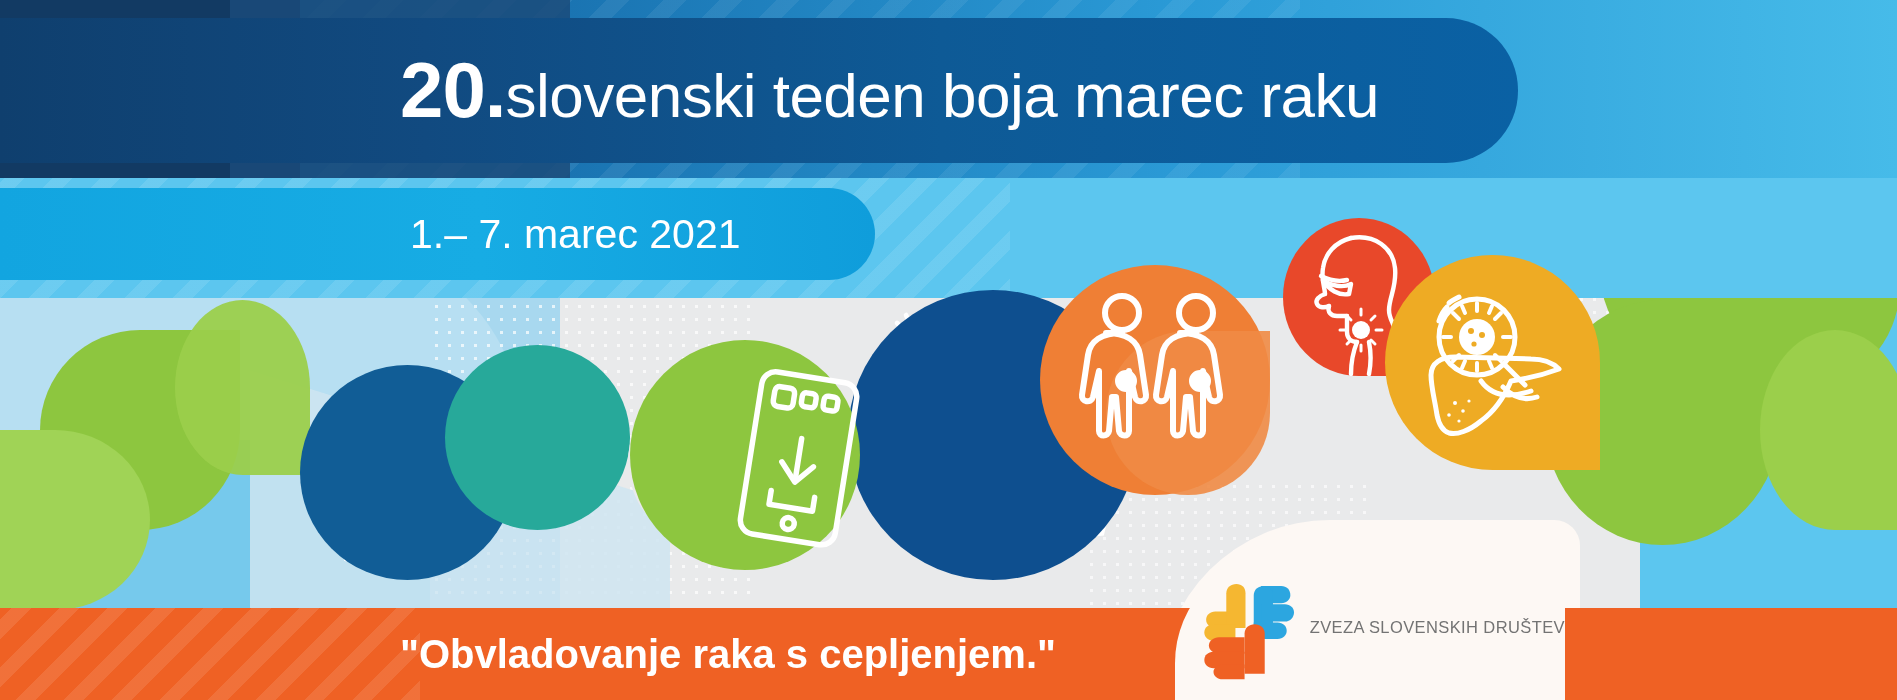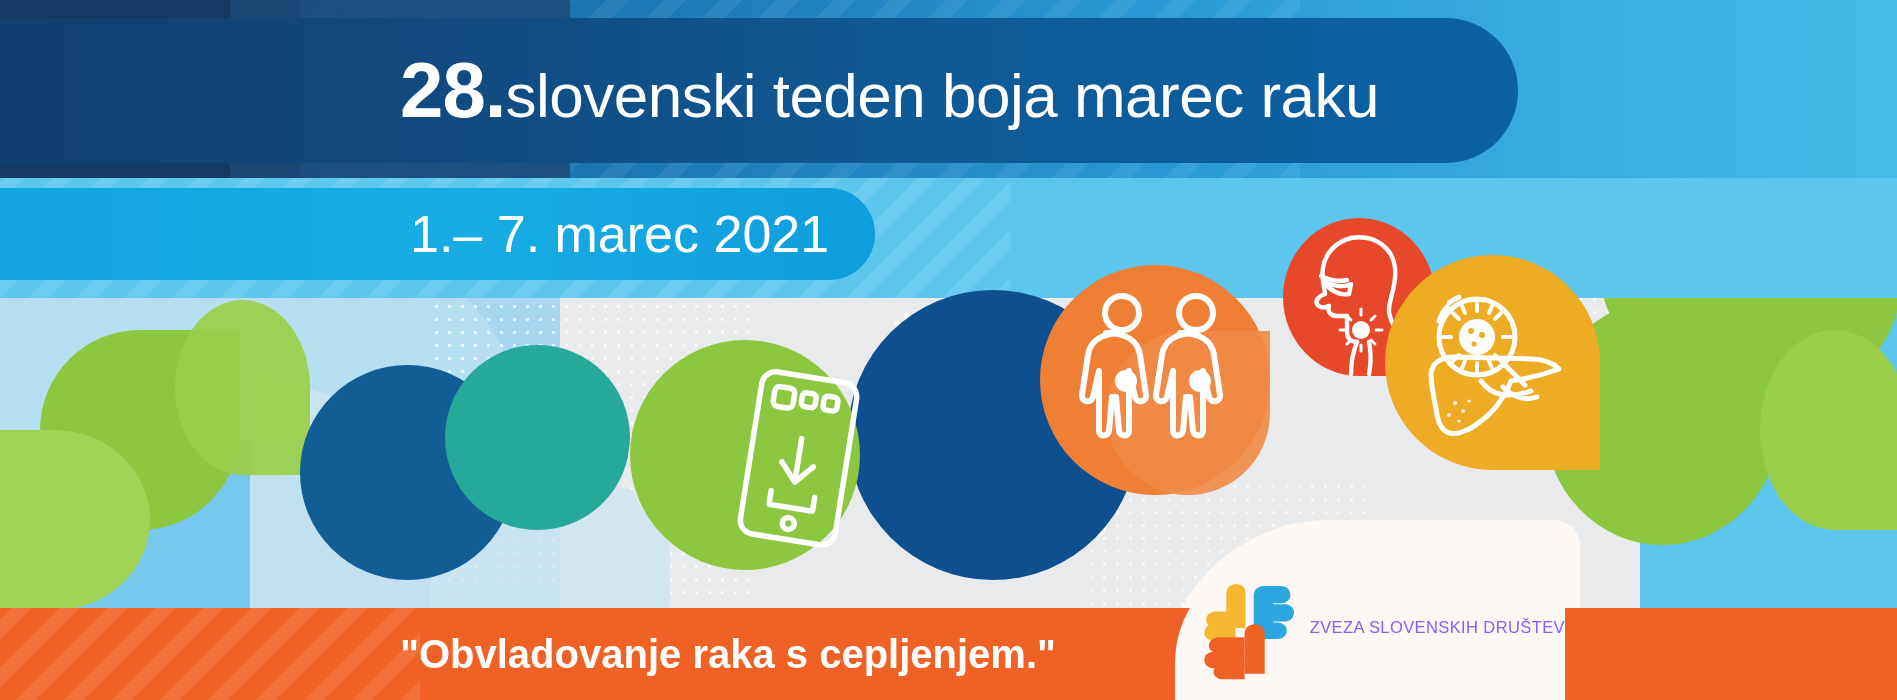--- a/index.html
+++ b/index.html
@@ -64,21 +64,21 @@
   }
 
   
   #datebar {
     left:0; top:188px; width:875px; height:92px;
     background:linear-gradient(90deg,#12a5e0 0%,#17ace4 55%,#0f9ddb 100%);
     border-top-right-radius:46px; border-bottom-right-radius:46px;
     display:flex; align-items:center;
   }
   #datebar .dtext {
-    padding-left:410px; color:#fff; font-size:52px; font-weight:400;
+    padding-left:410px; color:#fff; font-size:41px; font-weight:400;
     white-space:nowrap;
   }
 
   
   #slogan {
     left:0; top:608px; width:1897px; height:92px;
     display:flex; align-items:center;
   }
   #slogan .stext {
     padding-left:400px; color:#fff; font-size:40px; font-weight:bold;
@@ -97,21 +97,21 @@
   .ic-svg { display:block; }
 
   
   #logo {
     left:1175px; top:553px; width:390px; height:150px;
     background:#fdf8f4; border-top-left-radius:110px; border-top-right-radius:10px;
     display:flex; align-items:center; padding-left:22px;
   }
   #logo .logotext { margin-left:12px; }
   #logo .l1, #logo .l2 {
-    color:#8b5cf6; font-size:16.5px; letter-spacing:0.4px; line-height:1.28; white-space:nowrap;
+    color:#737373; font-size:16.5px; letter-spacing:0.4px; line-height:1.28; white-space:nowrap;
     font-family:"Liberation Sans","DejaVu Sans",sans-serif;
   }
 </style>
 </head>
 <body>
 
 <div id="banner">
 
   <div class="layer bg-base"></div>
 
@@ -142,21 +142,21 @@
   <div class="layer" style="left:-40px; top:430px; width:190px; height:180px; border-radius:0 50% 50% 0; background:#a0d356;"></div>
 
   <div class="layer bg-topdark2"></div>
   <div class="layer hatch-dark" style="left:0; top:0; width:1300px; height:178px;"></div>
 
   <div class="layer hatch" style="left:0; top:0; width:300px; height:178px; background:#123a63;"></div>
   <div class="layer hatch" style="left:230px; top:0; width:340px; height:178px; background:#1b4b7a; opacity:.85;"></div>
 
   <div class="layer hatch-dark" id="titlebar">
     <div class="inner">
-      <span class="t-num">28.</span><span class="t-rest">slovenski teden boja marec raku</span>
+      <span class="t-num">20.</span><span class="t-rest">slovenski teden boja marec raku</span>
     </div>
   </div>
 
   <div class="layer bg-midband"></div>
   <div class="layer hatch" style="left:0; top:178px; width:1010px; height:120px;"></div>
 
   <div class="layer hatch" id="datebar">
     <span class="dtext">1.– 7. marec 2021</span>
   </div>
 

